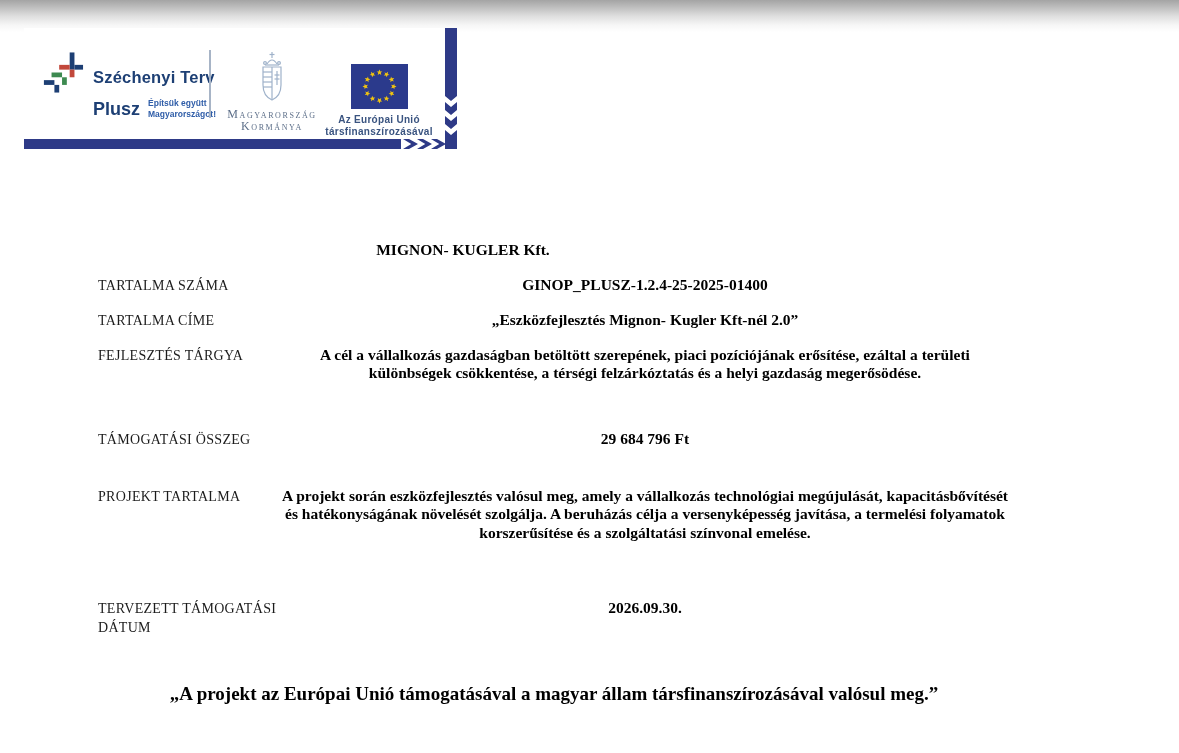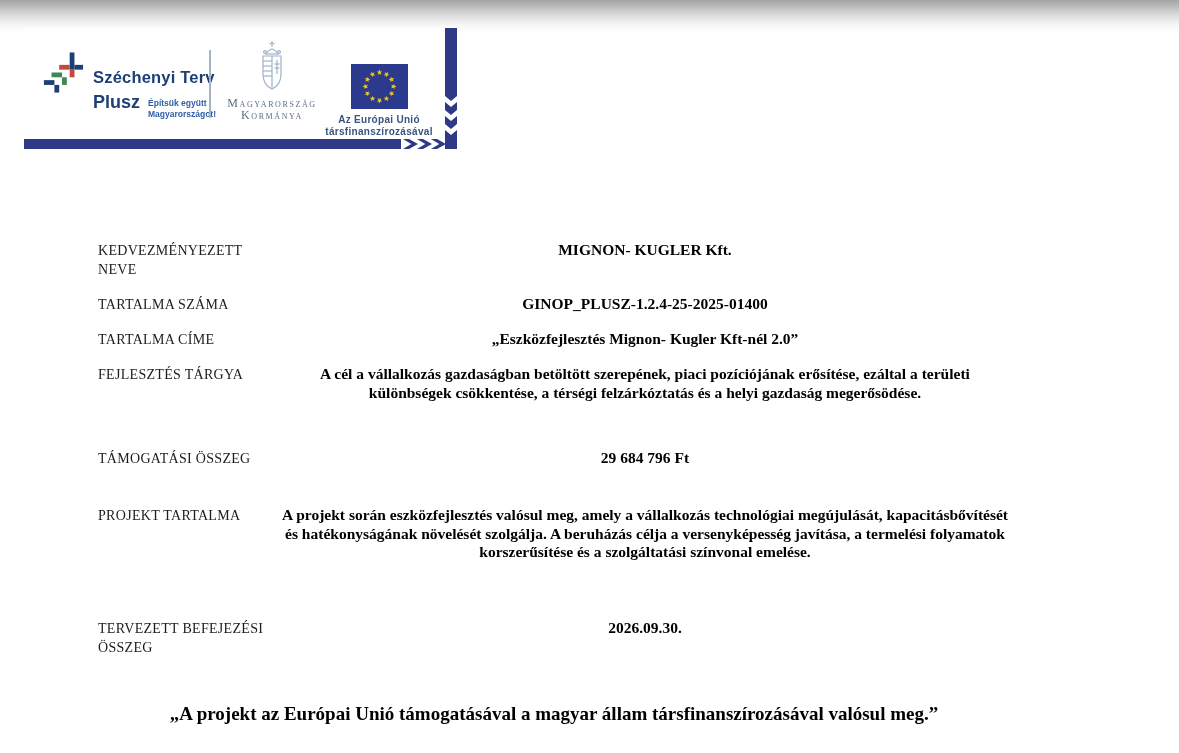--- a/index.html
+++ b/index.html
@@ -22,29 +22,29 @@
   .vchev.c1{top:68px}.vchev.c2{top:82px}.vchev.c3{top:96px}
   .hbar{position:absolute;left:0;bottom:0;width:377px;height:10px;background:#2e3a87;}
   .hchev{position:absolute;bottom:0;width:15px;height:10px;background:#2e3a87;
     clip-path:polygon(0% 0%,40% 0%,100% 50%,40% 100%,0% 100%,55% 50%);}
   .hchev.c1{left:379px}.hchev.c2{left:393px}.hchev.c3{left:407px}
 
   
   .stp{position:absolute;left:18px;top:22px;display:flex;gap:9px;align-items:flex-start;}
   .stp-text{font-family:"Liberation Sans", sans-serif;color:#1d3f74;}
   .stp-title{font-size:16.5px;font-weight:bold;letter-spacing:.2px;line-height:18px;margin-top:18px;}
-  .stp-row2{display:flex;align-items:center;}
+  .stp-row2{display:flex;align-items:flex-end;}
   .stp-plusz{font-size:18px;font-weight:bold;line-height:19px;}
   .stp-tagline{font-size:8.5px;font-weight:bold;color:#2f5da8;line-height:10.5px;margin-left:8px;margin-top:12px;}
 
   
   .logo-divider{position:absolute;left:185px;top:22px;width:2px;height:68px;background:#a7b4c6;}
 
   
-  .gov{position:absolute;left:188px;top:12px;width:120px;text-align:center;}
+  .gov{position:absolute;left:188px;top:23px;width:120px;text-align:center;}
   .gov svg{display:block;margin:0 auto;}
   .gov-text{margin-top:2px;font-variant:small-caps;font-size:12px;line-height:11.5px;
     color:#5d6f89;letter-spacing:1.6px;}
 
   
   .eu{position:absolute;left:296px;top:36px;width:118px;text-align:center;}
   .eu svg{display:block;margin:0 auto;}
   .eu-text{margin-top:5px;font-family:"Liberation Sans", sans-serif;font-size:10px;
     line-height:12px;color:#3a5480;font-weight:bold;letter-spacing:.3px;}
 
@@ -180,21 +180,20 @@
   </div>
   <div class="hbar"></div>
   <div class="hchev c1"></div>
   <div class="hchev c2"></div>
   <div class="hchev c3"></div>
 </div>
 
 <div class="content">
 
   <div class="row mb-s">
-    <div class="lbl">KEDVEZMÉNYEZETT NEVE</div>
     <div class="val">MIGNON- KUGLER Kft.</div>
   </div>
 
   <div class="row mb-s">
     <div class="lbl">TARTALMA SZÁMA</div>
     <div class="val">GINOP_PLUSZ-1.2.4-25-2025-01400</div>
   </div>
 
   <div class="row mb-s">
     <div class="lbl">TARTALMA CÍME</div>
@@ -210,18 +209,18 @@
     <div class="lbl">TÁMOGATÁSI ÖSSZEG</div>
     <div class="val">29 684 796 Ft</div>
   </div>
 
   <div class="row mb-xl">
     <div class="lbl">PROJEKT TARTALMA</div>
     <div class="val">A projekt során eszközfejlesztés valósul meg, amely a vállalkozás technológiai megújulását, kapacitásbővítését és hatékonyságának növelését szolgálja. A beruházás célja a versenyképesség javítása, a termelési folyamatok korszerűsítése és a szolgáltatási színvonal emelése.</div>
   </div>
 
   <div class="row">
-    <div class="lbl">TERVEZETT BEFEJEZÉSI ÖSSZEG</div>
+    <div class="lbl">TERVEZETT TÁMOGATÁSI DÁTUM</div>
     <div class="val">2026.09.30.</div>
   </div>
 
   <div class="footer-quote">„A projekt az Európai Unió támogatásával a magyar állam társfinanszírozásával valósul meg.”</div>
 </div>
 
 </body></html>

